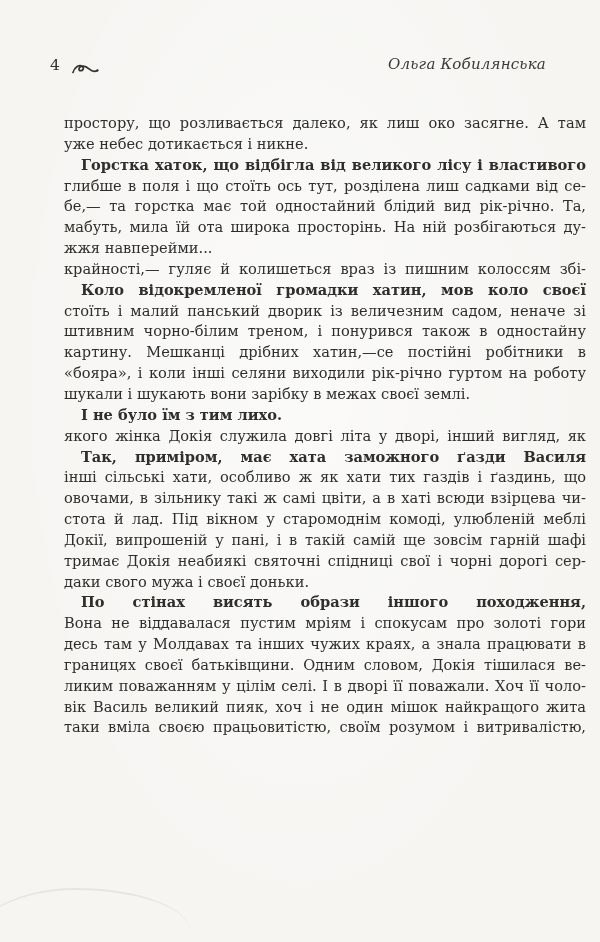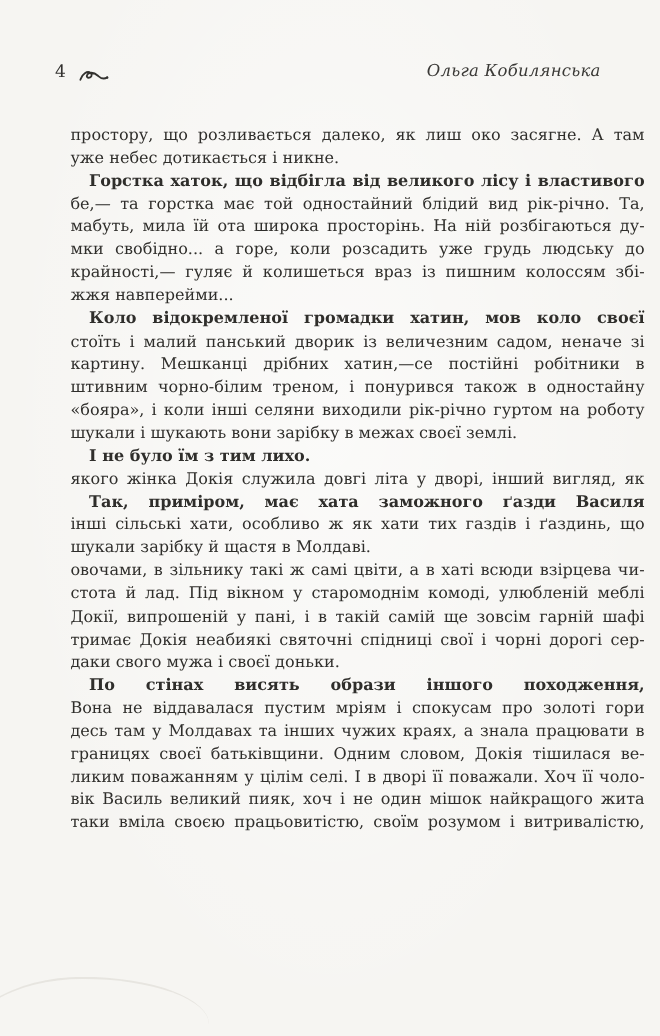--- a/index.html
+++ b/index.html
@@ -105,42 +105,41 @@
     <div class="running">Ольга Кобилянська</div>
   </div>
 
   <div class="body-text">
       <div class="para">
         <div class="line j">простору, що розливається далеко, як лиш око засягне. А там</div>
         <div class="line">уже небес дотикається і никне.</div>
       </div>
       <div class="para">
         <div class="line j ind">Горстка хаток, що відбігла від великого лісу і властивого села</div>
+        <div class="line j">глибше в поля і що стоїть ось тут, розділена лиш садками від се-</div>
         <div class="line j">бе,— та горстка має той одностайний блідий вид рік-річно. Та,</div>
         <div class="line j">мабуть, мила їй ота широка просторінь. На ній розбігаються ду-</div>
-        <div class="line j">мки свобідно... а горе, коли розсадить уже грудь людську до</div>
+        <div class="line">жжя навперейми...</div>
         <div class="line j">крайності,— гуляє й колишеться враз із пишним колоссям збі-</div>
-        <div class="line">жжя навперейми...</div>
       </div>
       <div class="para">
         <div class="line j ind">Коло відокремленої громадки хатин, мов коло своєї служби,</div>
         <div class="line j">стоїть і малий панський дворик із величезним садом, неначе зі</div>
+        <div class="line j">штивним чорно-білим треном, і понурився також в одностайну</div>
         <div class="line j">картину. Мешканці дрібних хатин,—се постійні робітники в</div>
-        <div class="line j">штивним чорно-білим треном, і понурився також в одностайну</div>
         <div class="line j">«бояра», і коли інші селяни виходили рік-річно гуртом на роботу</div>
         <div class="line">шукали і шукають вони зарібку в межах своєї землі.</div>
       </div>
       <div class="para">
         <div class="line ind">І не було їм з тим лихо.</div>
       </div>
       <div class="para">
         <div class="line j">якого жінка Докія служила довгі літа у дворі, інший вигляд, як</div>
         <div class="line j ind">Так, приміром, має хата заможного ґазди Василя Чоп'яка,</div>
         <div class="line j">інші сільські хати, особливо ж як хати тих газдів і ґаздинь, що</div>
-        <div class="line">шукали зарібку й щастя в Молдаві.</div>
       </div>
       <div class="para">
         <div class="line j">овочами, в зільнику такі ж самі цвіти, а в хаті всюди взірцева чи-</div>
         <div class="line j">стота й лад. Під вікном у старомоднім комоді, улюбленій меблі</div>
         <div class="line j">Докії, випрошеній у пані, і в такій самій ще зовсім гарній шафі</div>
         <div class="line j">тримає Докія неабиякі святочні спідниці свої і чорні дорогі сер-</div>
         <div class="line">даки свого мужа і своєї доньки.</div>
       </div>
       <div class="para">
         <div class="line j ind">По стінах висять образи іншого походження, ярмаркового.</div>

